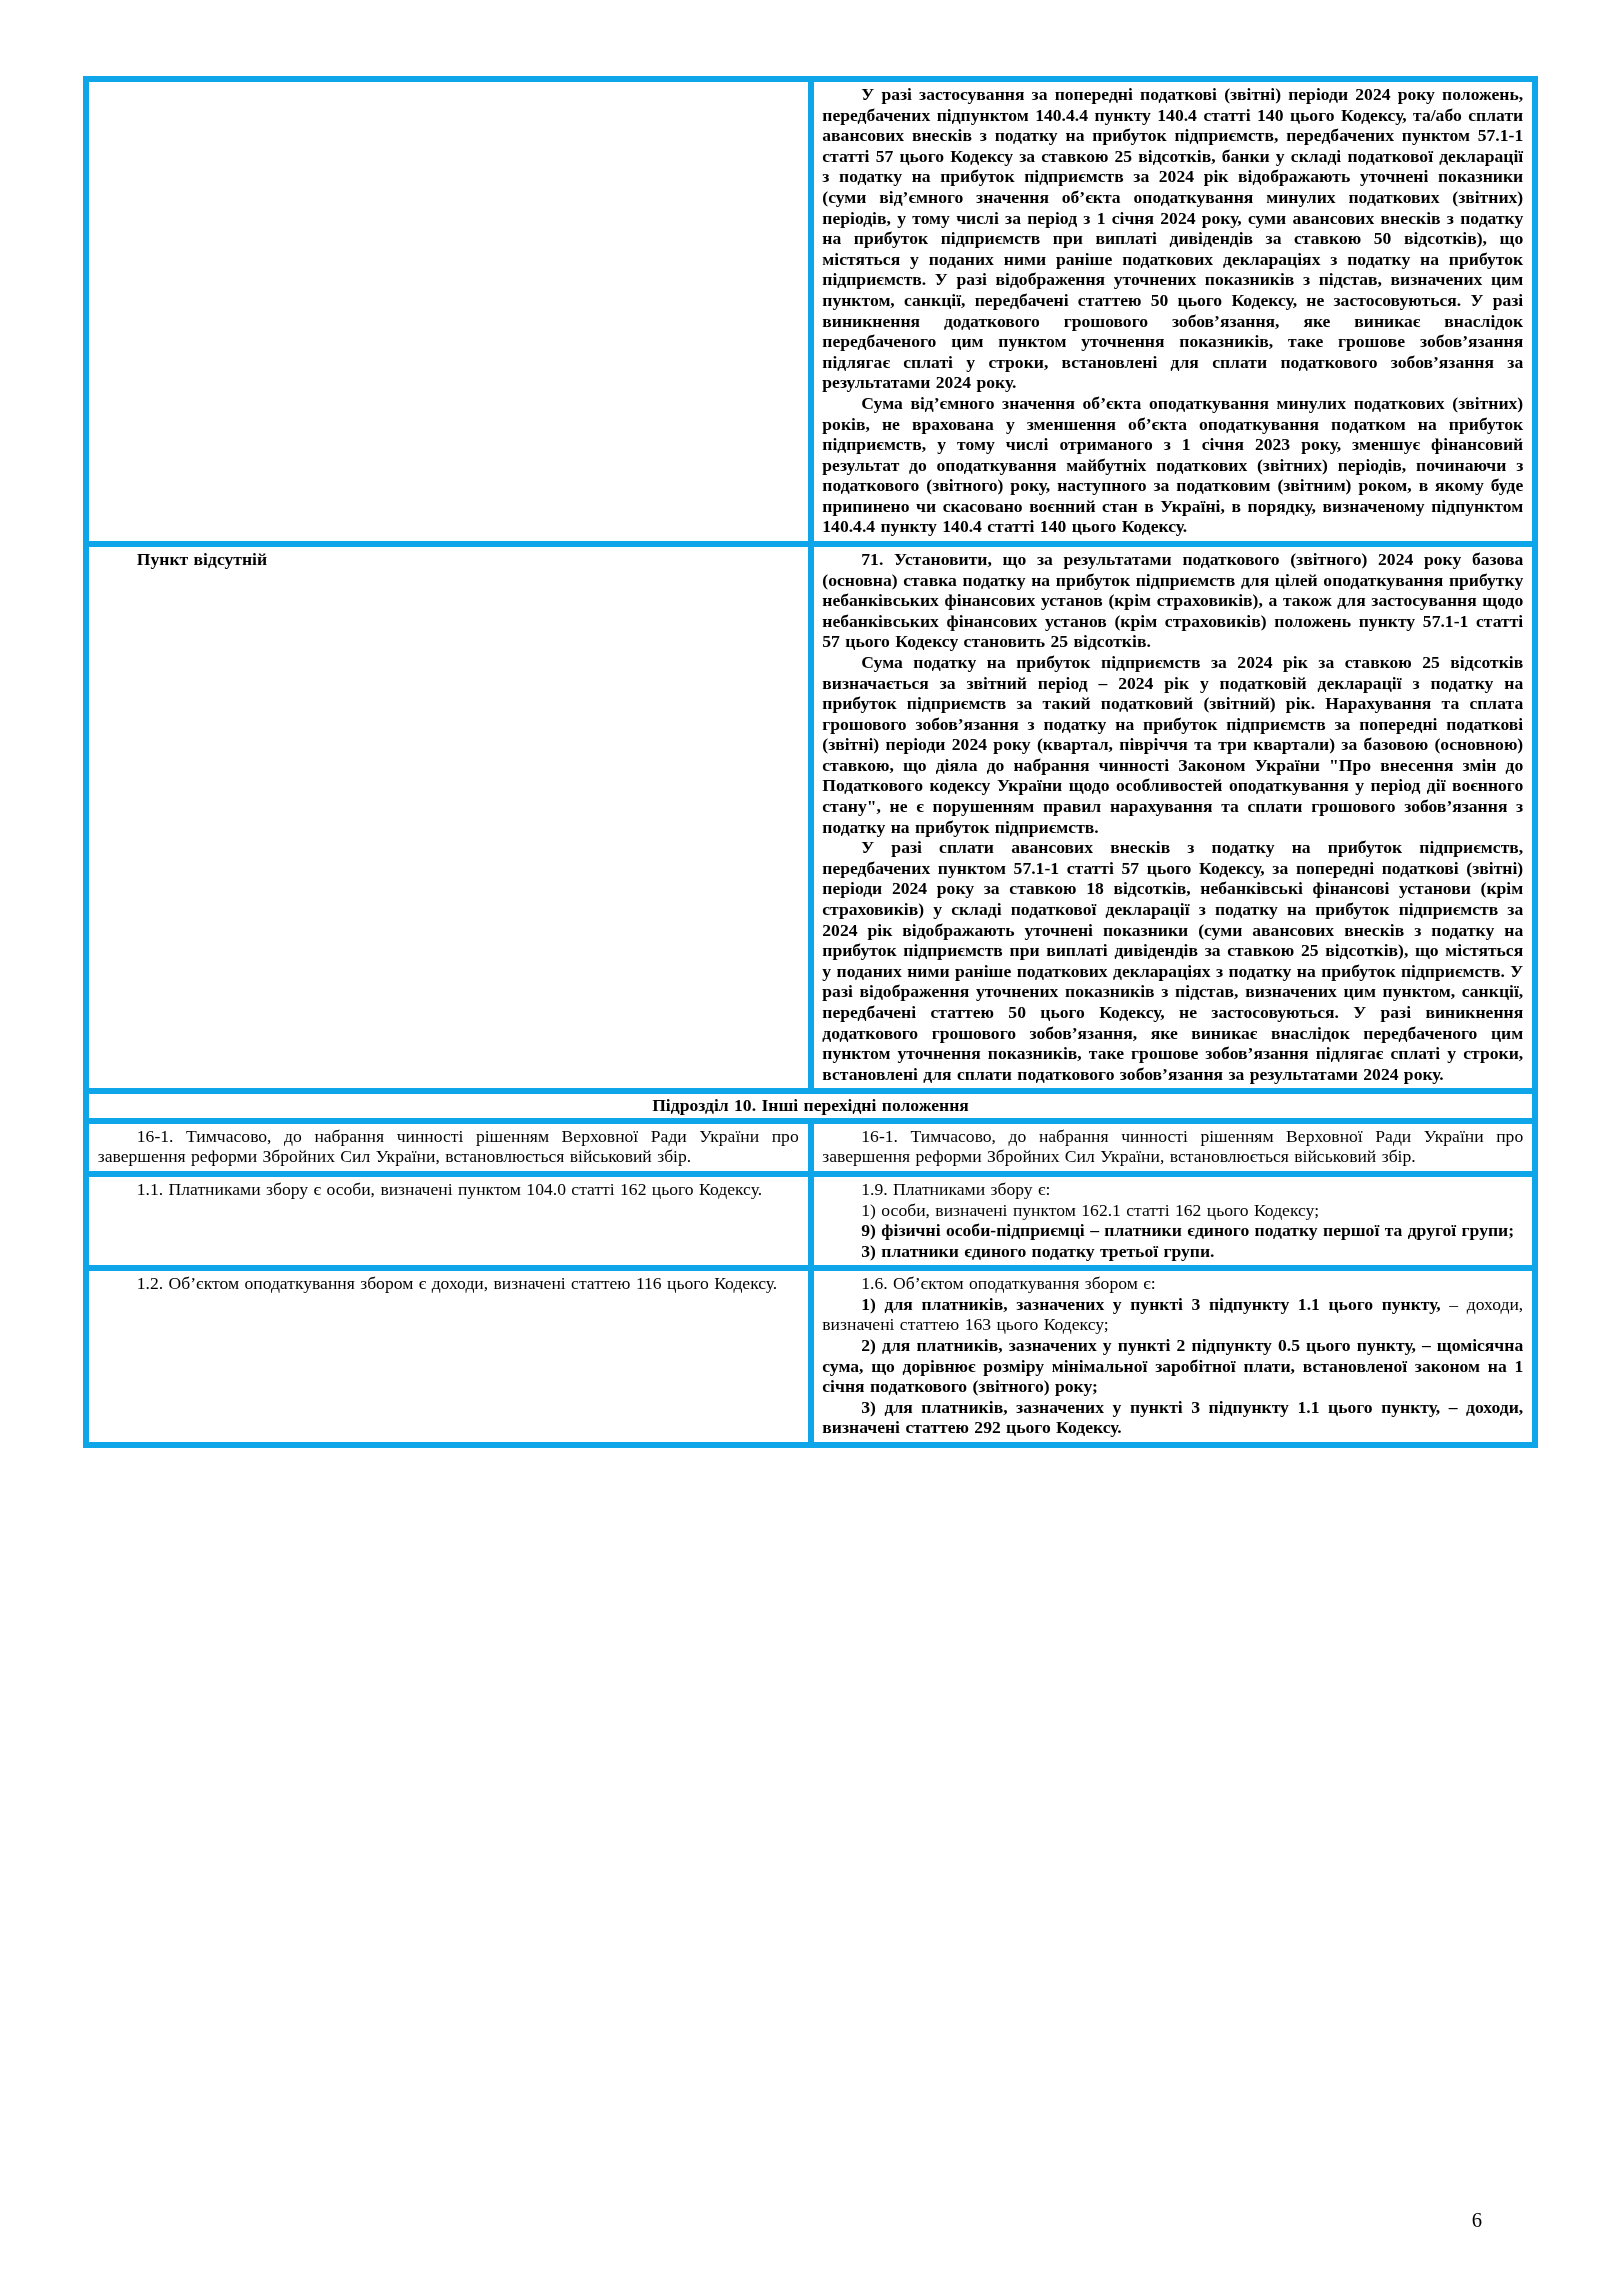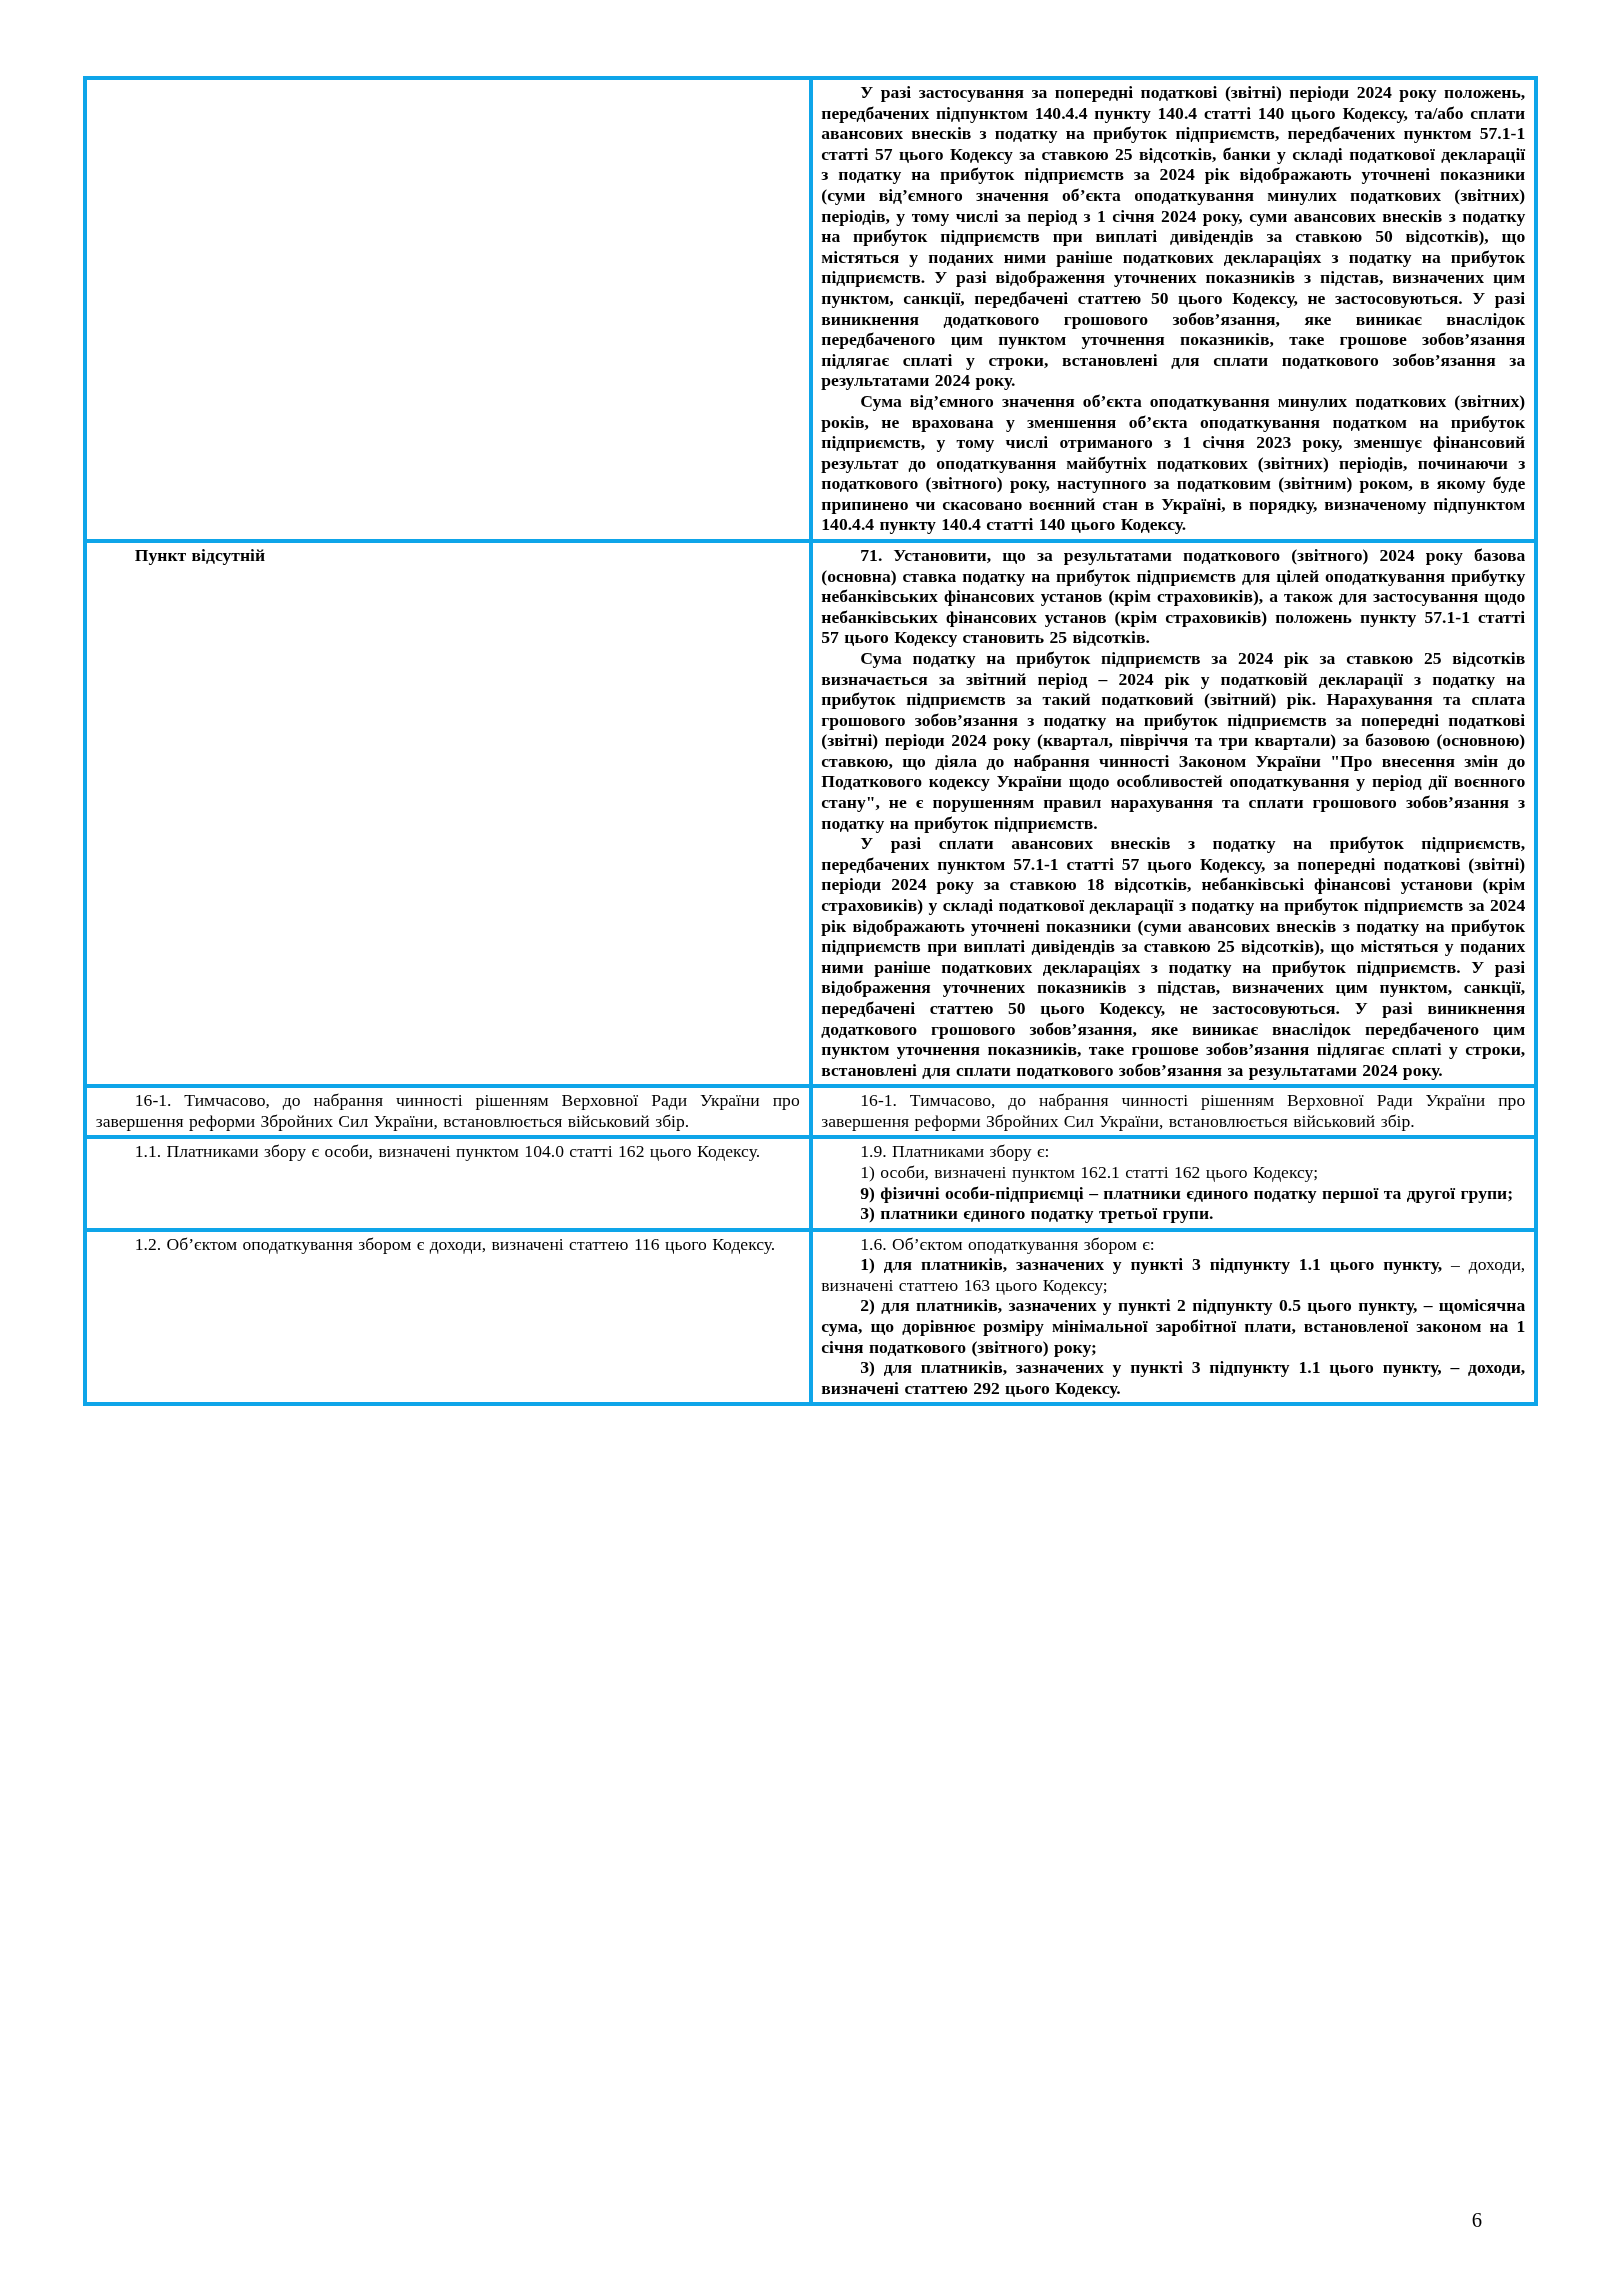--- a/index.html
+++ b/index.html
@@ -20,21 +20,21 @@
   table.doc-table {
     position: absolute;
     left: 83px;
     top: 76px;
     width: 1455px;
     border-collapse: collapse;
     table-layout: fixed;
   }
   col.half { width: 50%; }
   td.cell {
-    border: 4px solid #0ea5e9;
+    border: 6px solid #0ea5e9;
     vertical-align: top;
     padding: 2px 8.8px 3.9px 8.8px;
     font-size: 17.6px;
     line-height: 20.6px;
   }
   p.para {
     text-align: justify;
     text-indent: 39px;
     word-spacing: 1px;
   }
@@ -77,20 +77,25 @@
         <td class="cell">
           <p class="para bold">Пункт відсутній</p>
         </td>
         <td class="cell">
           <p class="para bold">71. Установити, що за результатами податкового (звітного) 2024 року базова (основна) ставка податку на прибуток підприємств для цілей оподаткування прибутку небанківських фінансових установ (крім страховиків), а також для застосування щодо небанківських фінансових установ (крім страховиків) положень пункту 57.1-1 статті 57 цього Кодексу становить 25 відсотків.</p>
           <p class="para bold">Сума податку на прибуток підприємств за 2024 рік за ставкою 25 відсотків визначається за звітний період – 2024 рік у податковій декларації з податку на прибуток підприємств за такий податковий (звітний) рік. Нарахування та сплата грошового зобов’язання з податку на прибуток підприємств за попередні податкові (звітні) періоди 2024 року (квартал, півріччя та три квартали) за базовою (основною) ставкою, що діяла до набрання чинності Законом України "Про внесення змін до Податкового кодексу України щодо особливостей оподаткування у період дії воєнного стану", не є порушенням правил нарахування та сплати грошового зобов’язання з податку на прибуток підприємств.</p>
           <p class="para bold">У разі сплати авансових внесків з податку на прибуток підприємств, передбачених пунктом 57.1-1 статті 57 цього Кодексу, за попередні податкові (звітні) періоди 2024 року за ставкою 18 відсотків, небанківські фінансові установи (крім страховиків) у складі податкової декларації з податку на прибуток підприємств за 2024 рік відображають уточнені показники (суми авансових внесків з податку на прибуток підприємств при виплаті дивідендів за ставкою 25 відсотків), що містяться у поданих ними раніше податкових деклараціях з податку на прибуток підприємств. У разі відображення уточнених показників з підстав, визначених цим пунктом, санкції, передбачені статтею 50 цього Кодексу, не застосовуються. У разі виникнення додаткового грошового зобов’язання, яке виникає внаслідок передбаченого цим пунктом уточнення показників, таке грошове зобов’язання підлягає сплаті у строки, встановлені для сплати податкового зобов’язання за результатами 2024 року.</p>
         </td>
       </tr>
 
+      <tr>
+        <td class="cell header-cell" colspan="2">
+          <p class="para">Підрозділ 10. Інші перехідні положення</p>
+        </td>
+      </tr>
 
       <tr>
         <td class="cell">
           <p class="para">16-1. Тимчасово, до набрання чинності рішенням Верховної Ради України про завершення реформи Збройних Сил України, встановлюється військовий збір.</p>
         </td>
         <td class="cell">
           <p class="para">16-1. Тимчасово, до набрання чинності рішенням Верховної Ради України про завершення реформи Збройних Сил України, встановлюється військовий збір.</p>
         </td>
       </tr>
 

